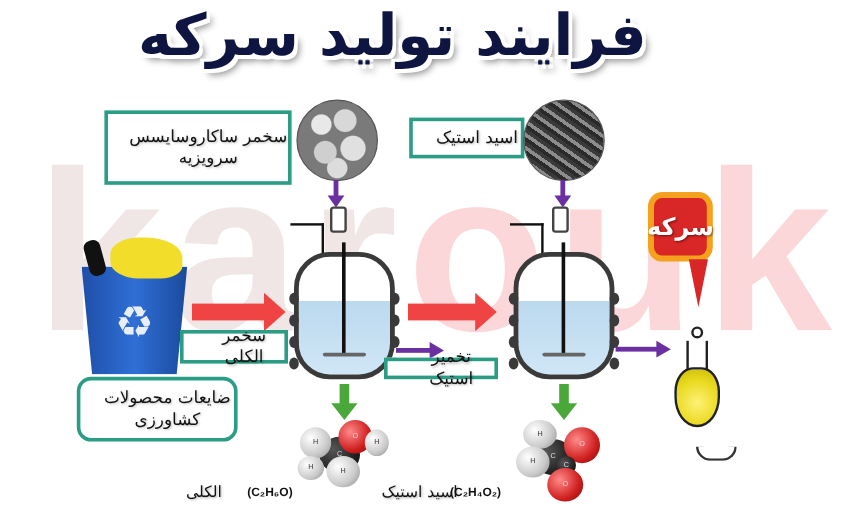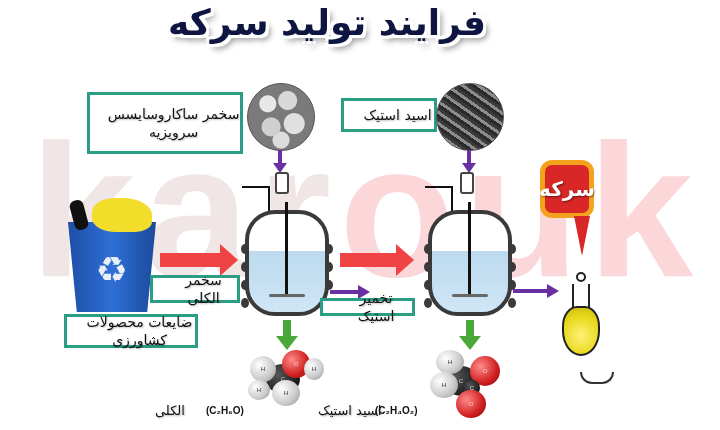--- a/index.html
+++ b/index.html
@@ -1,18 +1,18 @@
 <!DOCTYPE html>
 <html><head>
 <meta charset="utf-8">
 <style>
   html, body { margin: 0; padding: 0; }
   body { width: 720px; height: 430px; background: #ffffff; position: relative; overflow: hidden; font-family: "DejaVu Sans", sans-serif; }
   .abs { position: absolute; }
-  .title { left: 0; top: 2px; width: 654px; text-align: center; font-family: "DejaVu Sans", sans-serif; font-weight: bold; font-size: 36px; color: #0d1540; direction: rtl;
+  .title { left: 0; top: 2px; width: 654px; text-align: center; font-family: "DejaVu Sans", sans-serif; font-weight: bold; font-size: 48px; color: #0d1540; direction: rtl;
     text-shadow: -3px -3px 0 #fff, 3px -3px 0 #fff, -3px 3px 0 #fff, 3px 3px 0 #fff, 4px 5px 6px rgba(0,0,0,0.45); letter-spacing: 1px; }
   .watermark { left: 30px; top: 120px; font-family: "Liberation Sans", sans-serif; font-weight: bold; font-size: 190px; line-height: 180px; letter-spacing: 8px; }
   .watermark .wm1 { color: #f0e6e6; }
   .watermark .wm2 { color: #fbd7d9; }
   .label-box { border: 3px solid #2a9d84; background: #ffffff; text-align: center; direction: rtl; font-family: "DejaVu Sans", sans-serif; font-size: 14px; color: #111; line-height: 18px;
     text-shadow: 1px 1px 2px rgba(0,0,0,0.25); box-sizing: border-box; display: flex; align-items: center; justify-content: center; padding-left: 17px; }
   .micro { border-radius: 50%; border: 1px solid #555; overflow: hidden; }
   .reactor { border: 4px solid #3a3a3a; border-radius: 30px 30px 30px 30px; background: linear-gradient(to bottom, #ffffff 0%, #ffffff 38%, #bcd9ee 38%, #cfe6f6 100%); box-sizing: border-box; }
   .bump { position: absolute; width: 8px; height: 10px; background: #3a3a3a; border-radius: 50%; }
   .red-arrow { height: 14px; background: #f04444; }
@@ -76,21 +76,21 @@
     <div class="bump" style="right:-8px;top:84px;"></div>
   <div style="position:absolute;left:36px;top:-12px;width:3px;height:94px;background:#111;"></div>
   <div style="position:absolute;left:20px;top:80px;width:36px;height:3px;background:#666;border-radius:2px;"></div>
 </div>
 
 <div class="abs" style="left:68px;top:222px;width:88px;height:90px;background:linear-gradient(to right,#1e4fa8,#2f6fd6 50%,#1b4a9c);clip-path:polygon(0 0,100% 0,90% 100%,10% 100%);"></div>
 <div class="abs" style="left:92px;top:198px;width:60px;height:34px;background:#f2dd2b;border-radius:40% 50% 30% 40%;"></div>
 <div class="abs" style="left:72px;top:200px;width:14px;height:30px;background:#111;border-radius:6px;transform:rotate(-15deg);"></div>
 <div class="abs" style="left:92px;top:250px;width:40px;height:40px;color:#e8eef8;font-size:36px;line-height:40px;text-align:center;">♻</div>
 
-<div class="abs label-box" style="left:64px;top:314px;width:134px;height:34px;">ضایعات محصولات کشاورزی</div>
+<div class="abs label-box" style="left:64px;top:314px;width:134px;height:54px;border-radius:12px;">ضایعات محصولات کشاورزی</div>
 
 <div class="abs red-arrow" style="left:160px;top:253px;width:62px;"></div>
 <div class="abs red-arrow" style="left:340px;top:253px;width:58px;"></div>
 
 <div class="abs label-box" style="left:150px;top:275px;width:90px;height:28px;">سخمر الکلی</div>
 <div class="abs purple-h" style="left:330px;top:290px;width:30px;"></div>
 <div class="abs label-box" style="left:320px;top:298px;width:95px;height:18px;">تخمیر استیک</div>
 <div class="abs purple-h" style="left:513px;top:289px;width:36px;"></div>
 
 <div class="abs green-v" style="left:283px;top:320px;height:18px;"></div>

